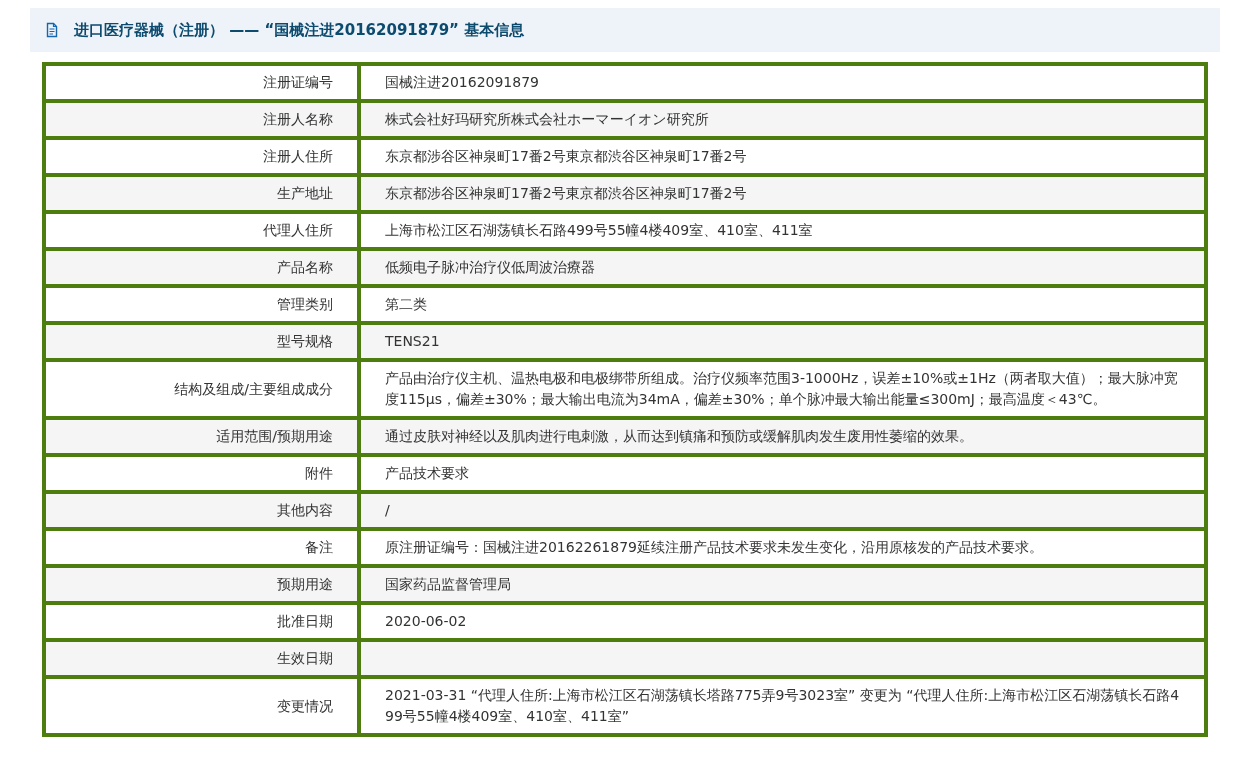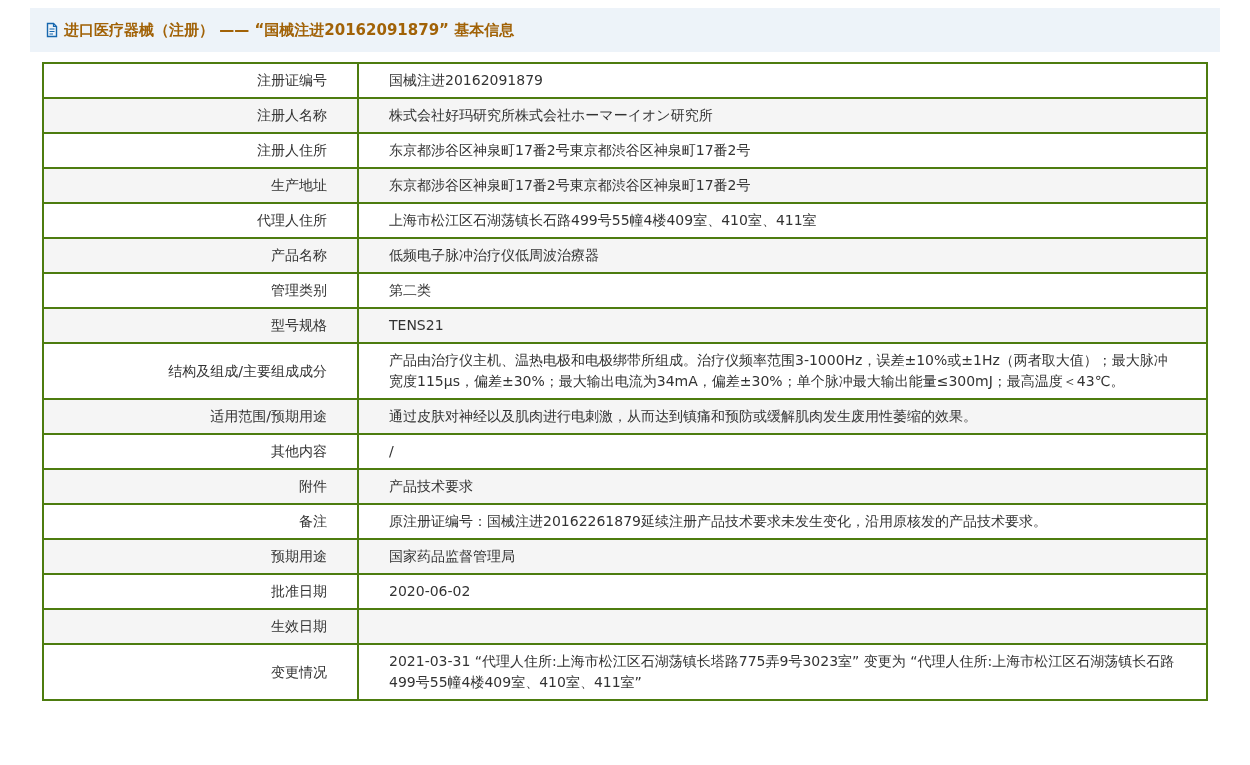--- a/index.html
+++ b/index.html
@@ -20,40 +20,40 @@
     align-items: center;
     padding: 0 14px;
   }
   .doc-icon {
     width: 16px;
     height: 16px;
     flex: 0 0 auto;
     display: inline-block;
   }
   .header-title {
-    color: #a16207;
+    color: #0c4a6e;
     font-size: 15px;
     font-weight: bold;
-    margin-left: 4px;
+    margin-left: 14px;
     white-space: nowrap;
   }
   .table-wrap {
     margin: 10px 12px 0 12px;
   }
   table.info-table {
     border-collapse: collapse;
     width: 100%;
     table-layout: fixed;
     font-size: 14px;
     color: #333333;
   }
   table.info-table th,
   table.info-table td {
-    border: 2px solid #4d7c0f;
-    padding: 6px 30px;
+    border: 4px solid #4d7c0f;
+    padding: 6px 24px;
     line-height: 1.5;
     vertical-align: middle;
     word-break: break-all;
   }
   table.info-table th {
     width: 315px;
     text-align: right;
     font-weight: normal;
     color: #333333;
   }
@@ -126,27 +126,27 @@
     <td>产品由治疗仪主机、温热电极和电极绑带所组成。治疗仪频率范围3-1000Hz，误差±10%或±1Hz（两者取大值）；最大脉冲宽度115μs，偏差±30%；最大输出电流为34mA，偏差±30%；单个脉冲最大输出能量≤300mJ；最高温度＜43℃。</td>
   </tr>
 
   <tr>
     <th>适用范围/预期用途</th>
     <td>通过皮肤对神经以及肌肉进行电刺激，从而达到镇痛和预防或缓解肌肉发生废用性萎缩的效果。</td>
   </tr>
 
 
   <tr>
-    <th>其他内容</th>
-    <td>/</td>
+    <th>附件</th>
+    <td>产品技术要求</td>
   </tr>
 
   <tr>
-    <th>附件</th>
-    <td>产品技术要求</td>
+    <th>其他内容</th>
+    <td>/</td>
   </tr>
 
   <tr>
     <th>备注</th>
     <td>原注册证编号：国械注进20162261879延续注册产品技术要求未发生变化，沿用原核发的产品技术要求。</td>
   </tr>
 
   <tr>
     <th>预期用途</th>
     <td>国家药品监督管理局</td>

